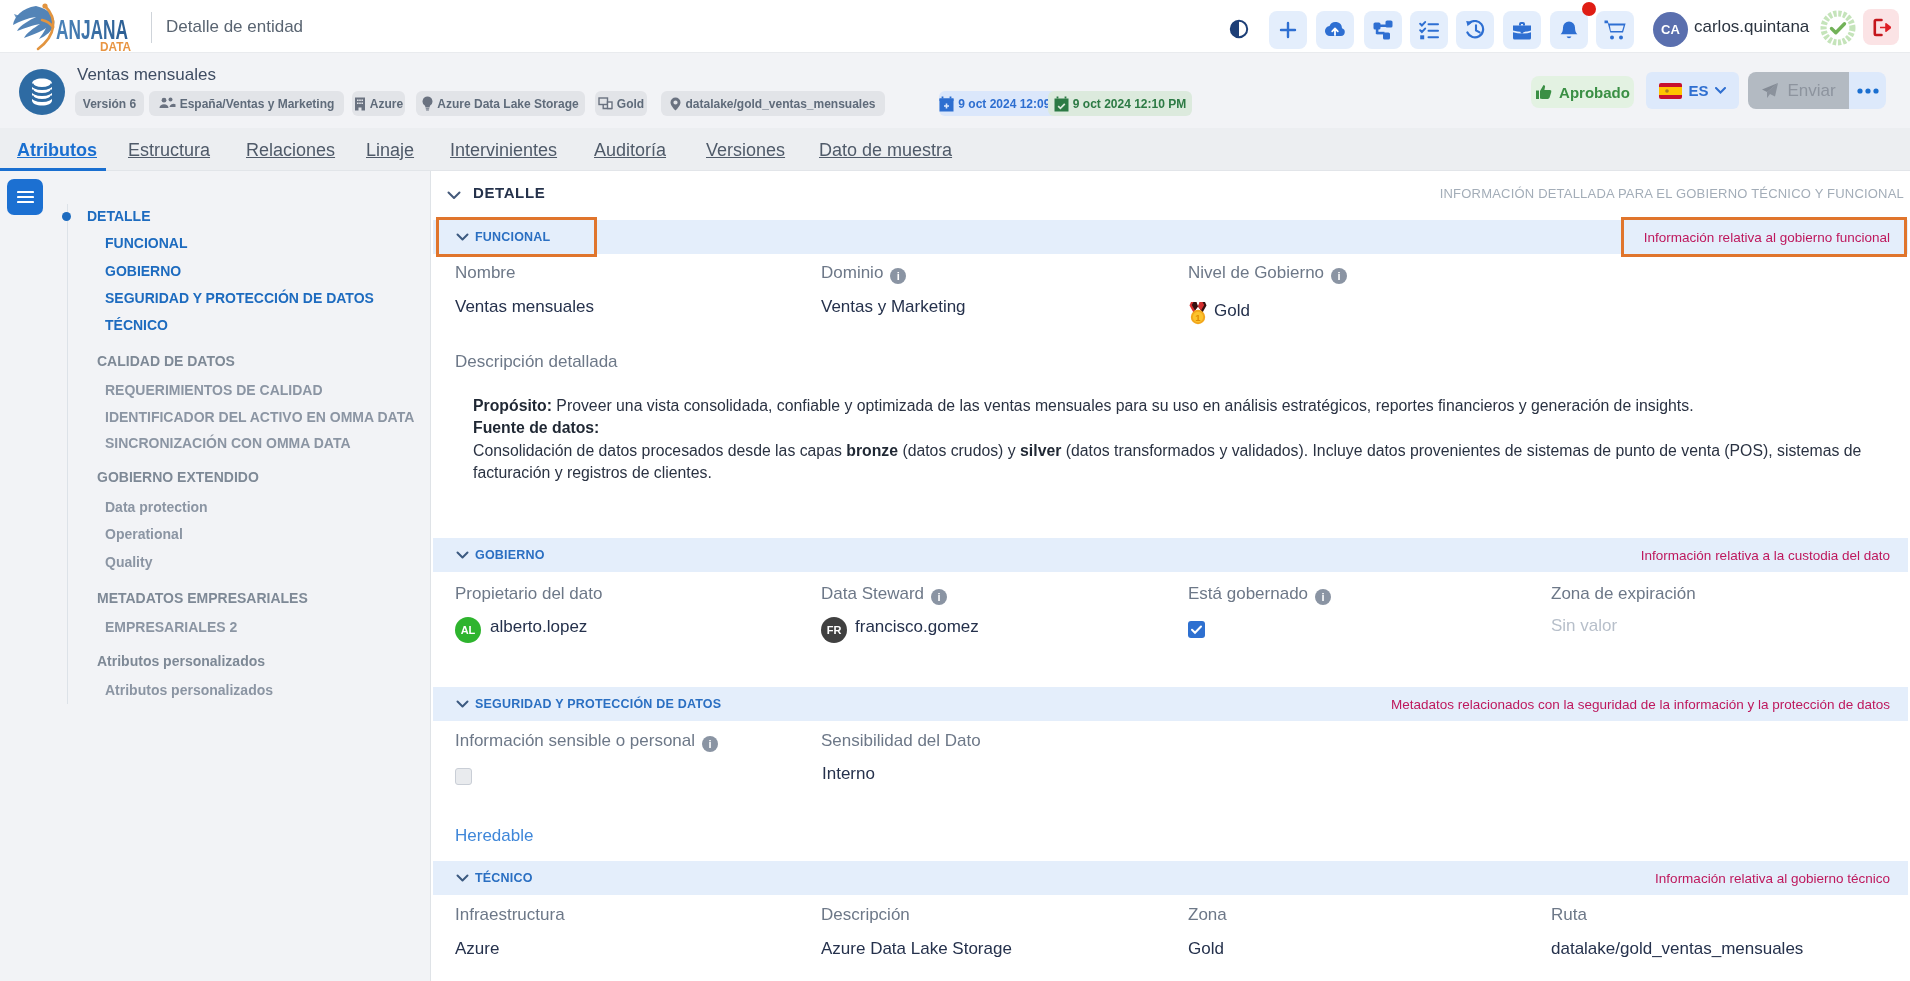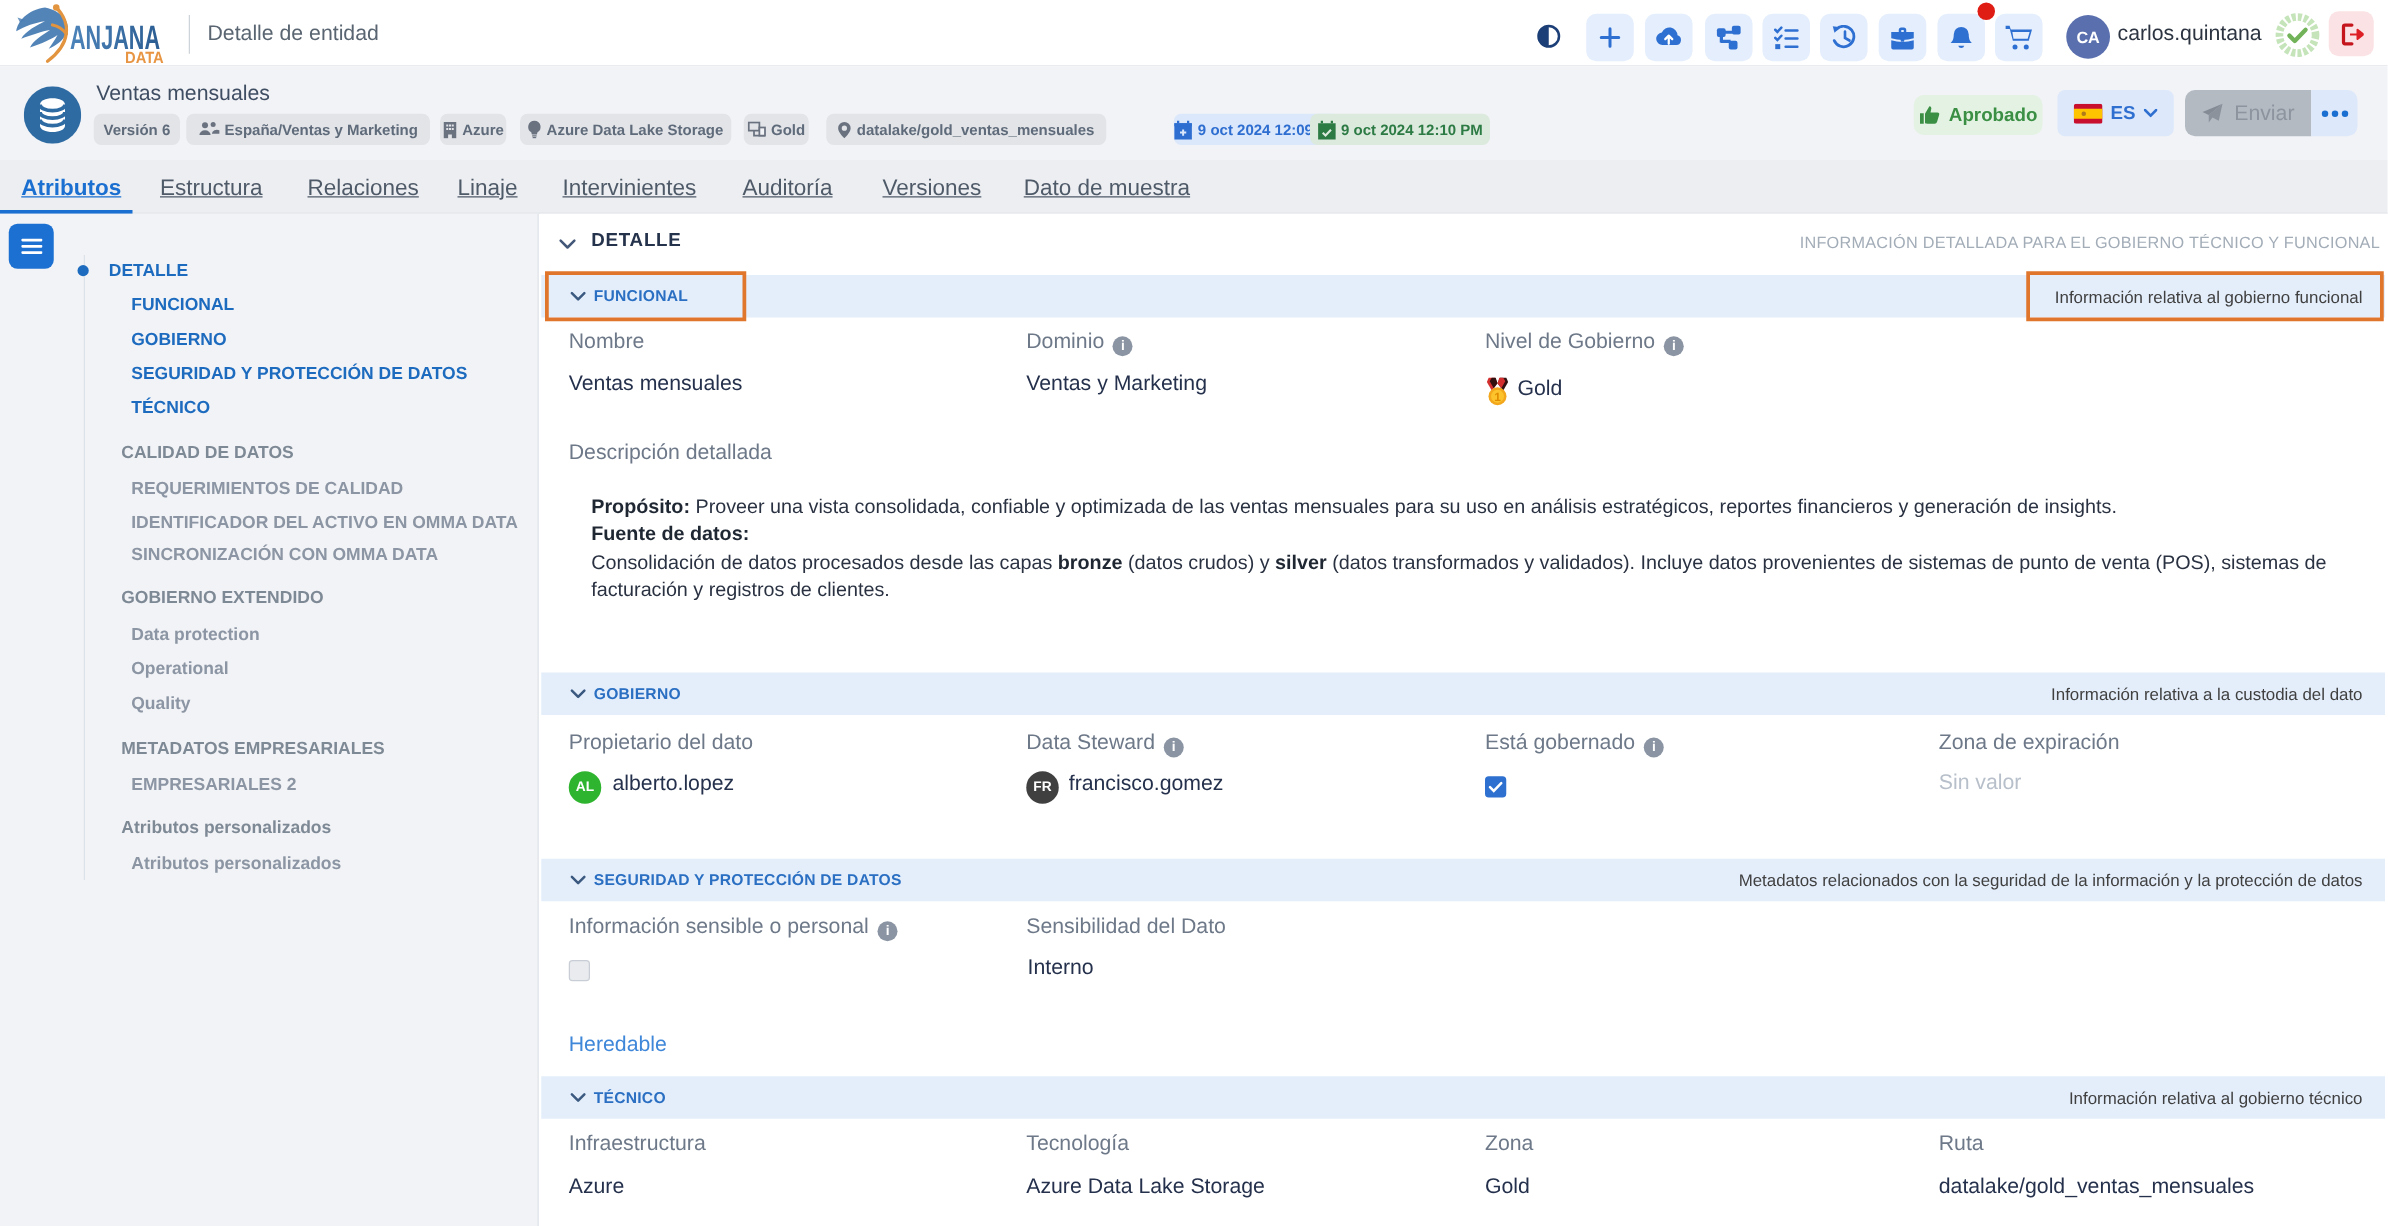--- a/index.html
+++ b/index.html
@@ -52,21 +52,21 @@
   .nvi { position:absolute; white-space:nowrap; font-weight:bold; font-size:14px; }
   .nvi.blue { color:#1d6bbf; }
   .nvi.gray { color:#7e8996;margin-left:10px; }
   .nvi.gray2 { color:#8b95a3; }
   .bullet { position:absolute; left:62px; width:9px; height:9px; border-radius:50%; background:#1d6bbf; }
   
   .content { position:absolute; top:171px; left:432px; width:1478px; height:810px; background:#fff; }
   .strip { position:absolute; left:1px; width:1475px; height:34px; background:#e4eefb;
     display:flex; align-items:center; }
   .strip .sh { color:#2a6fc2; font-weight:bold; font-size:12.5px; letter-spacing:.2px; margin-left:42px;}
-  .strip .sr { position:absolute; right:18px; color:#404040; font-size:13.5px; }
+  .strip .sr { position:absolute; right:18px; color:#be185d; font-size:13.5px; }
   .chev { stroke:#44597a; stroke-width:2; fill:none; stroke-linecap:round; stroke-linejoin:round; }
   .chevb { stroke:#3c5a80; }
   .lab { position:absolute; font-size:17px; color:#6d7888; white-space:nowrap; }
   .val { position:absolute; font-size:17px; color:#25314c; white-space:nowrap; }
   .muted { color:#b7bfca; }
   .link { color:#3f87d9; }
   .info { display:inline-block; width:16px; height:16px; border-radius:50%; background:#8a94a3;
     color:#fff; font-size:11px; font-weight:bold; text-align:center; line-height:16px;
     vertical-align:-1.5px; margin-left:7px; font-style:normal;}
   .av { position:absolute; width:26px; height:26px; border-radius:50%; color:#fff; font-size:11px;
@@ -375,20 +375,20 @@
   <div class="val link" style="left:23px;top:655px">Heredable</div>
 
   <div class="strip" style="top:690px">
     <svg class="abs" style="left:23px;top:13px" width="13" height="8" viewBox="0 0 13 8">
         <path class="chev chevb" d="M1.5 1.5 L6.5 6.5 L11.5 1.5"></path>
       </svg>
     <span class="sh">TÉCNICO</span>
     <span class="sr">Información relativa al gobierno técnico</span>
   </div>
   <div class="lab" style="left:23px;top:734px">Infraestructura</div>
-  <div class="lab" style="left:389px;top:734px">Tecnología</div>
+  <div class="lab" style="left:389px;top:734px">Descripción</div>
   <div class="lab" style="left:756px;top:734px">Zona</div>
   <div class="lab" style="left:1119px;top:734px">Ruta</div>
   <div class="val" style="left:23px;top:768px">Azure</div>
   <div class="val" style="left:389px;top:768px">Azure Data Lake Storage</div>
   <div class="val" style="left:756px;top:768px">Gold</div>
   <div class="val" style="left:1119px;top:768px">datalake/gold_ventas_mensuales</div>
 </div>
 
 </body></html>

